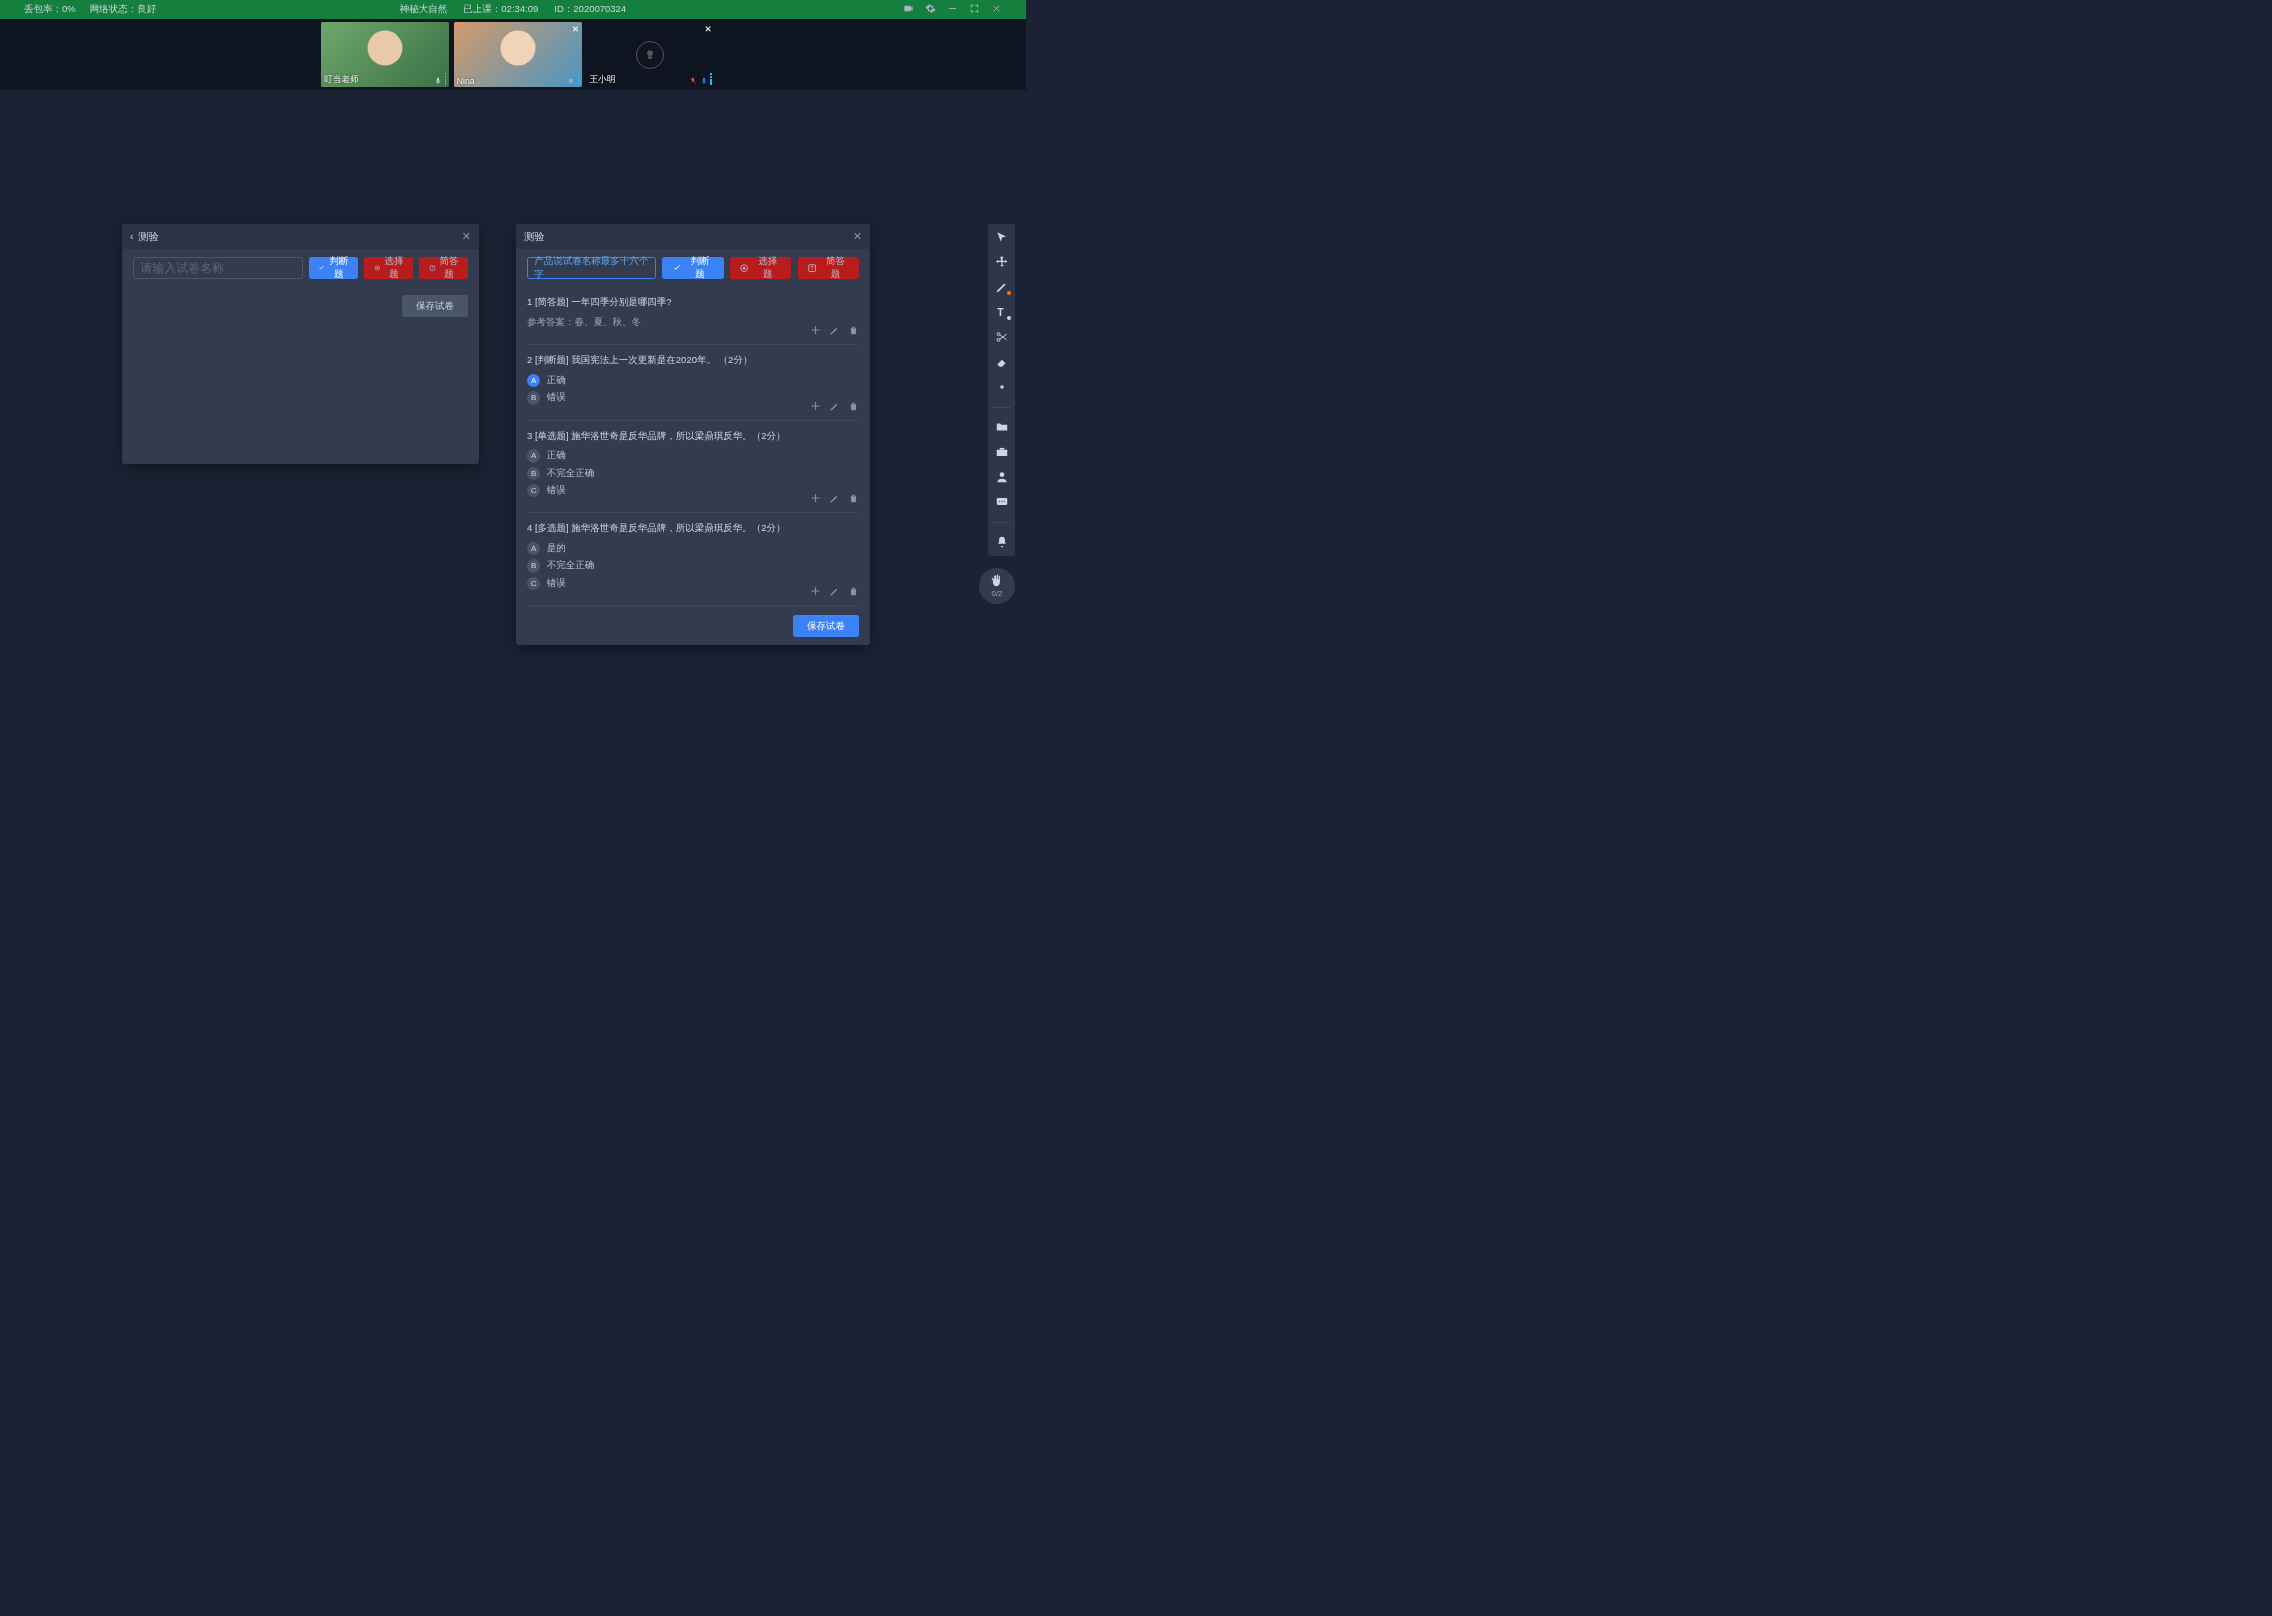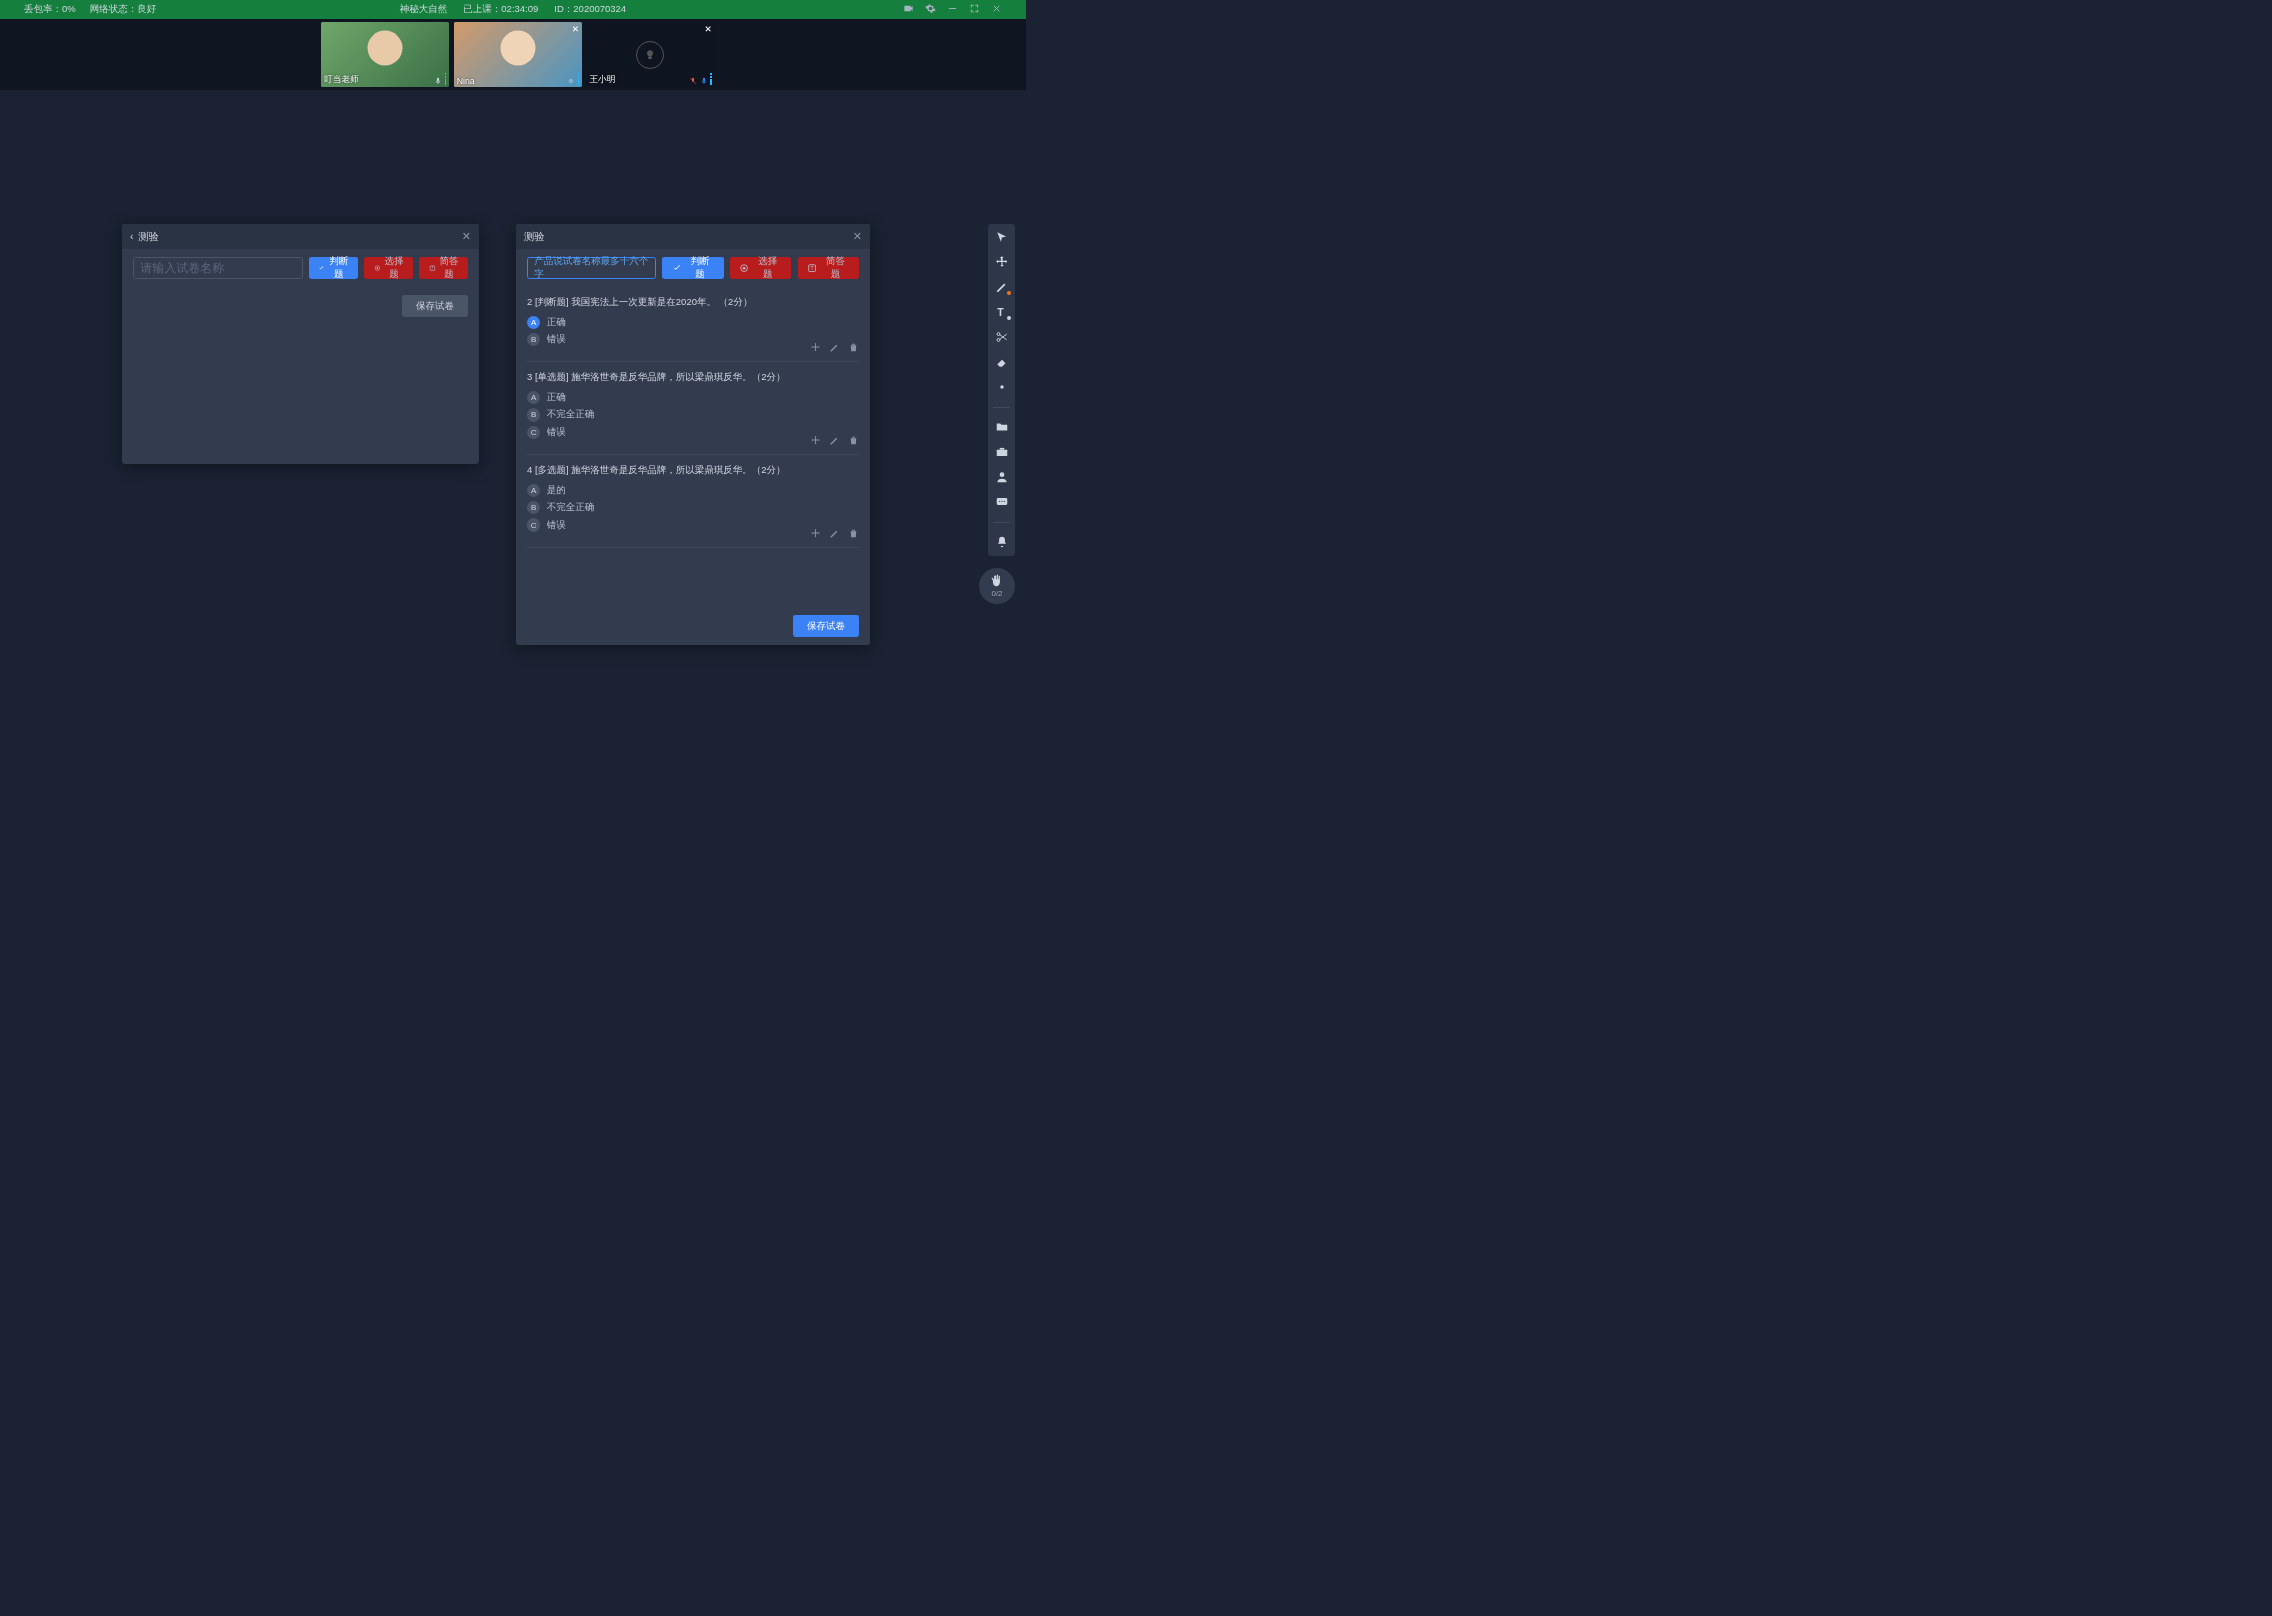--- a/index.html
+++ b/index.html
@@ -375,20 +375,35 @@
     <button class="type-btn">
       <svg viewBox="0 0 24 24" style="font-size:12px">
           <rect x="4" y="4" width="16" height="16" rx="2" fill="none" stroke="currentColor" stroke-width="2"></rect>
           <text x="12" y="16" text-anchor="middle" font-size="12" fill="currentColor">T</text>
         </svg>
       <span>简答题</span>
     </button>
   </div>
   <div class="panel-body" id="question-list">
       <div class="question">
+        <div class="q-title">1 [简答题] 一年四季分别是哪四季?</div>
+        <div class="q-answer">参考答案：春、夏、秋、冬</div>
+        <div class="q-actions">
+  <svg viewBox="0 0 24 24">
+            <path d="M12 2l2 2h-1v6h6V9l2 2-2 2v-1h-6v6h1l-2 2-2-2h1v-6H5v1l-2-2 2-2v1h6V4h-1z"></path>
+          </svg>
+  <svg viewBox="0 0 24 24">
+            <path d="M3 21l3-1L18 8l-2-2L4 18z"></path>
+          </svg>
+  <svg viewBox="0 0 24 24">
+            <path d="M6 7h12l-1 13H7zM9 4h6l1 2H8z"></path>
+          </svg>
+        </div>
+      </div>
+      <div class="question">
         <div class="q-title">2 [判断题] 我国宪法上一次更新是在2020年。 （2分）</div>
         <div class="q-opt">
       <span class="opt-letter selected">A</span>
       <span>正确</span>
     </div>
         <div class="q-opt">
       <span class="opt-letter ">B</span>
       <span>错误</span>
     </div>
         <div class="q-actions">

